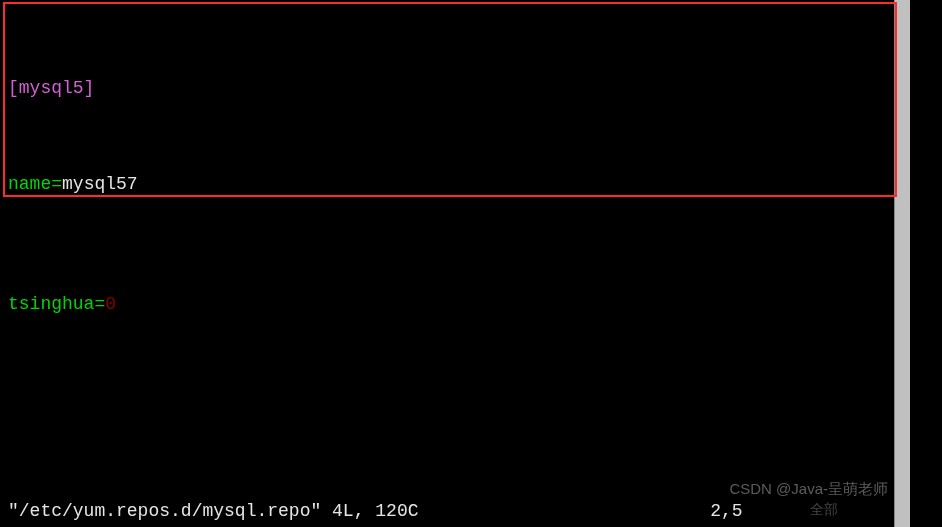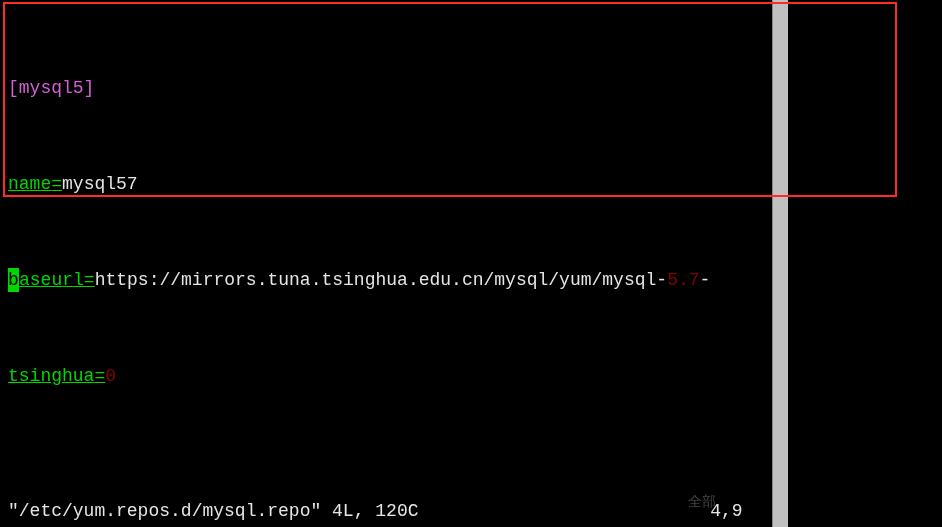--- a/index.html
+++ b/index.html
@@ -9,21 +9,21 @@
     height: 527px;
     background: #000;
     font-family: "Courier New", Consolas, monospace;
     font-size: 18px;
     line-height: 24px;
     color: #e5e5e5;
     overflow: hidden;
   }
   .terminal {
     position: relative;
-    width: 788px;
+    width: 910px;
     height: 527px;
     background: #000;
   }
   .scrollbar {
     position: absolute;
     top: 0;
     right: 0;
     width: 16px;
     height: 100%;
     background: #c0c0c0;
@@ -42,21 +42,21 @@
   }
   .content {
     position: absolute;
     top: 4px;
     left: 8px;
     right: 20px;
     white-space: pre;
   }
   .line { height: 24px; }
   .magenta { color: #d75fd7; }
-  .green   { color: #00d700; text-decoration: underline; }
+  .green   { color: #00d700; }
   .white   { color: #e5e5e5; text-align: center; }
   .darkred { color: #870000; }
   .cursor-cell {
     background: #00d700;
     color: #000;
     display: inline-block;
     width: 11px;
     text-align: left;
   }
   .status-line {
@@ -73,21 +73,21 @@
     bottom: 26px;
     color: #7a7a7a;
     font-family: sans-serif;
     font-size: 15px;
     opacity: 0.75;
     pointer-events: none;
   }
   .watermark-sub {
     position: absolute;
     right: 72px;
-    bottom: 14px;
+    bottom: 6px;
     color: #7a7a7a;
     font-family: sans-serif;
     font-size: 14px;
     opacity: 0.55;
     pointer-events: none;
   }
 </style>
 </head>
 <body>
 
@@ -96,36 +96,36 @@
   <div class="scrollbar"></div>
 
   <div class="highlight-box"></div>
 
   <div class="content">
     
     <div class="line"><span class="magenta">[mysql5]</span></div>
     
     <div class="line"><span class="green">name</span><span class="green">=</span><span class="white">mysql57</span></div>
     
-    <div class="line"><span class="cursor-cell">b</span><span class="green">aseurl</span><span class="green">=</span><span class="white">https://mirrors.tuna.tsinghua.edu.cn/mysql/yum/mysql-</span><span class="darkred">5.7</span><span class="white">-</span></div>
     
     <div class="line"><span class="green">tsinghua</span><span class="green">=</span><span class="darkred">0</span></div>
     
     
     
     
     
     
     
     
     
     
     
     
     
     
     
   </div>
 
-  <div class="status-line"><span>"/etc/yum.repos.d/mysql.repo"</span><span> 4L, 120C</span><span>                           </span><span>4,9</span></div>
+  <div class="status-line"><span>"/etc/yum.repos.d/mysql.repo"</span><span> 4L, 120C</span><span>                           </span><span>2,5</span></div>
 
+  <div class="watermark">CSDN @Java-呈萌老师</div>
   <div class="watermark-sub">全部</div>
 </div>
 
 </body></html>

